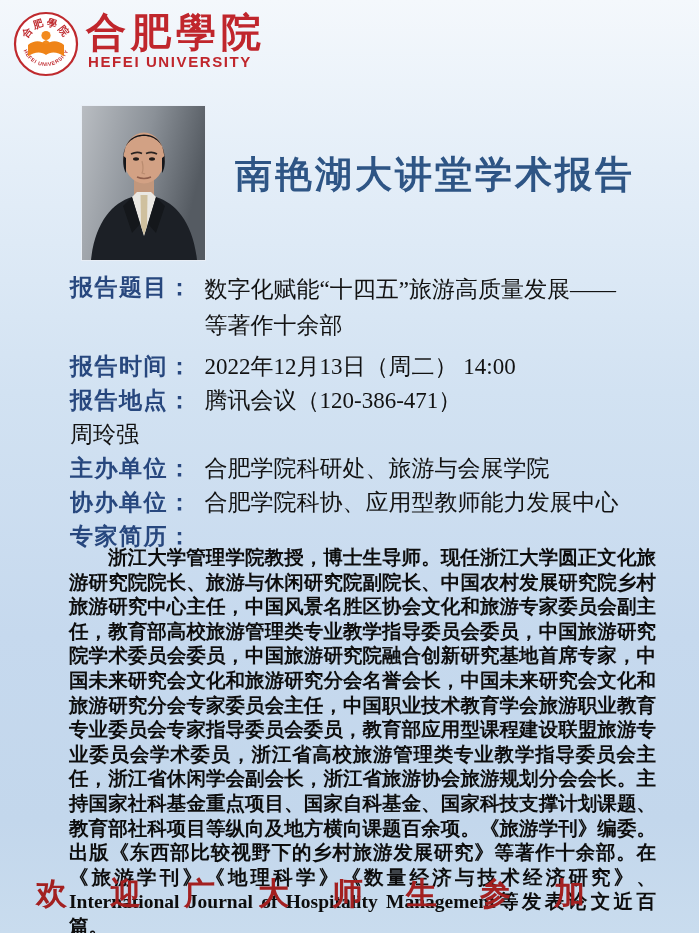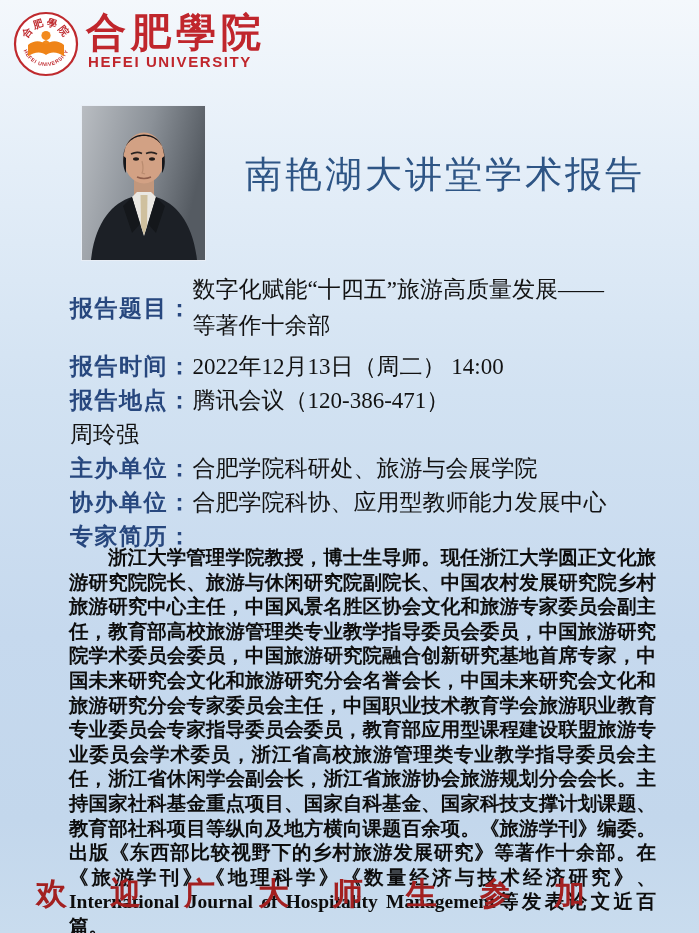--- a/index.html
+++ b/index.html
@@ -10,25 +10,25 @@
   }
   
   .seal{position:absolute;left:13px;top:11px;width:66px;height:66px;}
   .brand-cn{position:absolute;left:86px;top:10px;font-size:40px;line-height:46px;
     color:#c0262c;font-weight:bold;letter-spacing:5px;white-space:nowrap;}
   .brand-en{position:absolute;left:88px;top:53px;font-size:15px;color:#c0262c;font-weight:bold;
     letter-spacing:1.6px;font-family:"Liberation Sans","DejaVu Sans",sans-serif;white-space:nowrap;}
   
   .photo{position:absolute;left:82px;top:106px;width:123px;height:154px;box-shadow:0 0 0 1px #e8eef6;}
   
-  .title{position:absolute;left:235px;top:150px;width:420px;margin:0;text-align:center;
-    font-size:37px;font-weight:normal;color:#2e5585;letter-spacing:3px;white-space:nowrap;}
+  .title{position:absolute;left:235px;top:150px;width:420px;margin:0;text-align:left;
+    font-size:37px;font-weight:bold;color:#2e5585;letter-spacing:3px;white-space:nowrap;}
   
   .info{position:absolute;left:70px;top:272px;width:585px;}
-  .info-row{display:flex;align-items:center;margin-bottom:3px;}
+  .info-row{display:flex;align-items:flex-start;margin-bottom:3px;gap:12px;}
   .info-label{flex:0 0 120px;color:#27477e;font-weight:bold;font-size:23px;line-height:31px;
     letter-spacing:1.5px;white-space:nowrap;}
   .info-value{color:#121212;font-weight:normal;font-size:23px;line-height:31px;white-space:nowrap;}
   .info-row.two-line .info-value{line-height:36px;}
   .row-gap{height:4px;}
   
   .bio{position:absolute;left:62px;top:539px;width:587px;margin:7px;
     font-size:19.5px;line-height:24.6px;color:#0d0d0d;font-weight:bold;
     text-align:justify;text-indent:2em;}
   

